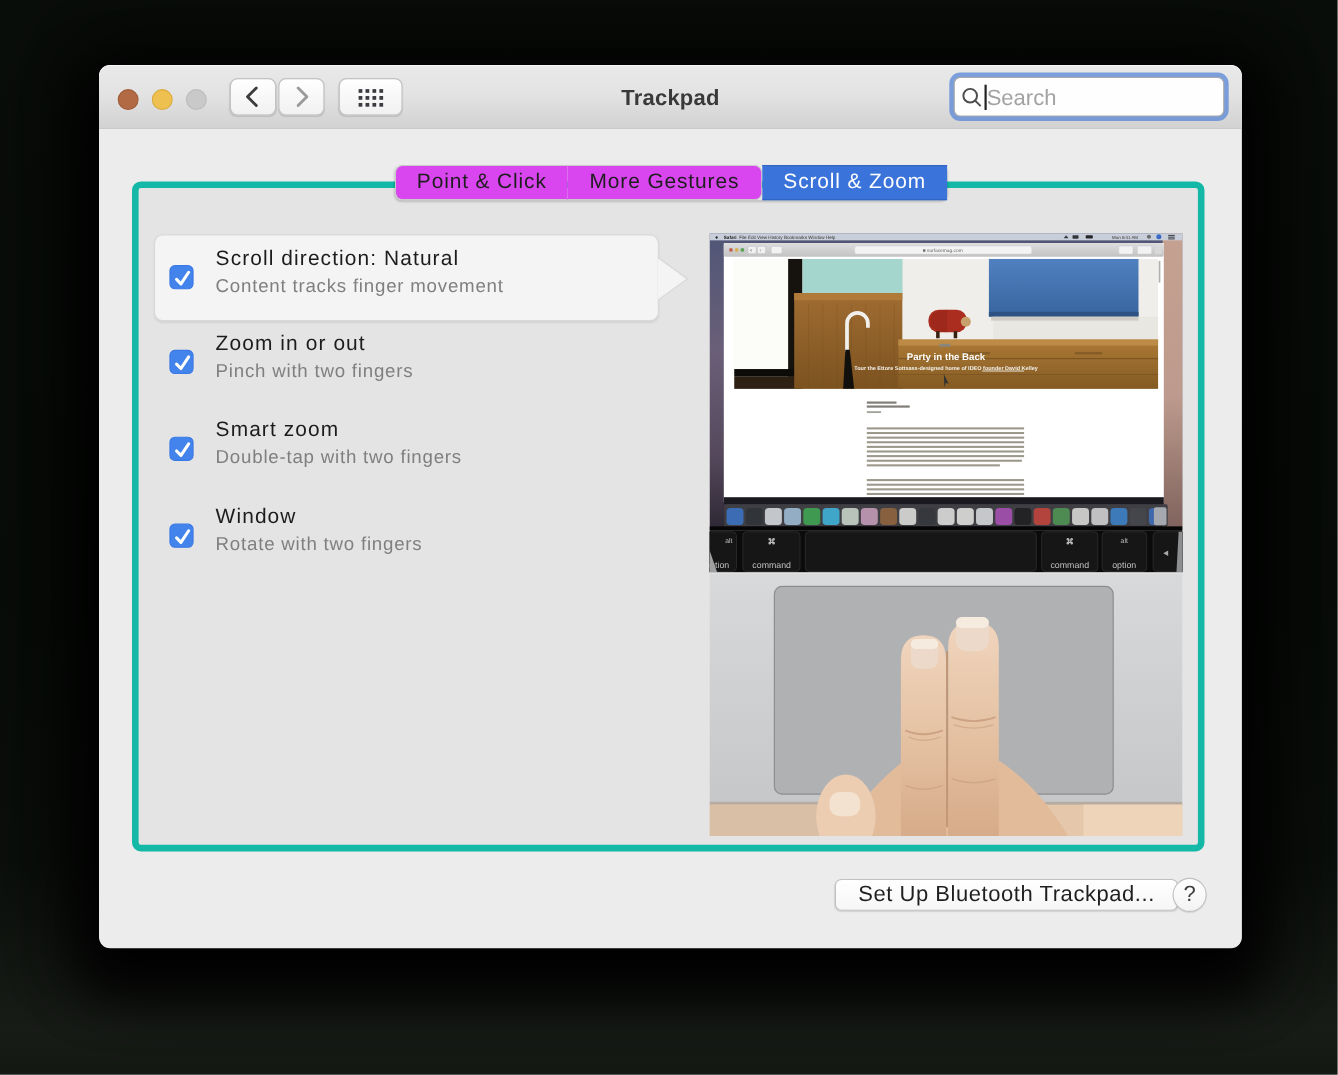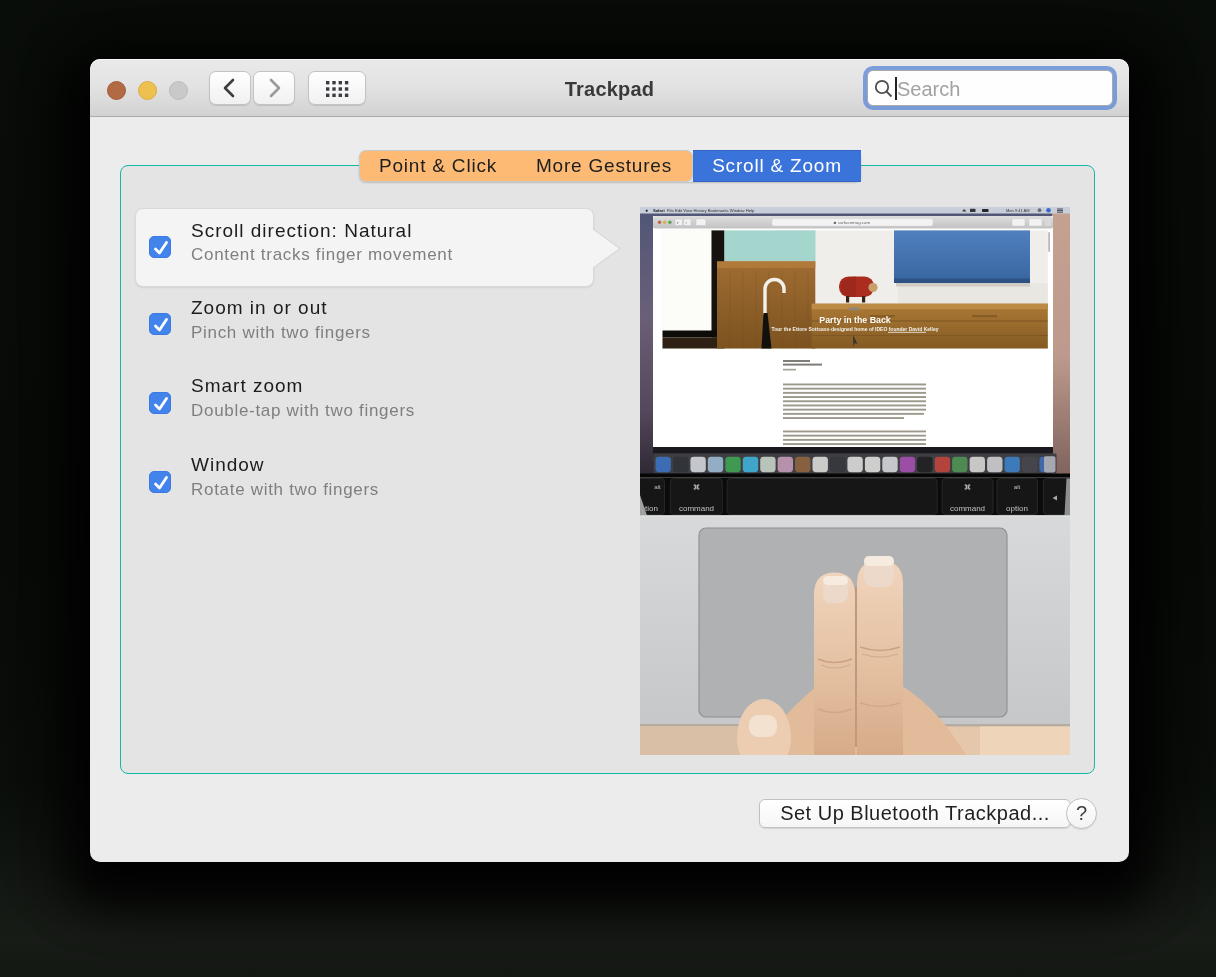--- a/index.html
+++ b/index.html
@@ -47,29 +47,29 @@
   }
   .search .ph { position:absolute; left:29px; top:7px; font-size:20px; color:#a2a2a2; }
   .search .caret { position:absolute; left:27px; top:6px; width:2px; height:23px; background:#222; }
   .content { position:absolute; left:0; top:0; width:100%; height:803px; }
   .tabs {
     position:absolute; left:269px; top:91px; width:502px; height:32px;
     display:flex; border-radius:7px; z-index:5;
     box-shadow:0 1px 2px rgba(0,0,0,0.18);
   }
   .tab {
-    height:32px; background:#fdba74; border-top:1px solid #c9c9c9; border-bottom:1px solid #c9c9c9;
+    height:32px; background:#d946ef; border-top:1px solid #c9c9c9; border-bottom:1px solid #c9c9c9;
     font-size:19px; letter-spacing:0.8px; color:#1e1e1e; text-align:center; line-height:30px;
   }
   .tab.first { border-left:1px solid #c9c9c9; border-radius:7px 0 0 7px; width:157px; }
   .tab.sel { background:#3a73d9; color:#fff; border-top:1px solid #3265c4; border-bottom:1px solid #3265c4; width:168px; }
   .tab.last { border-right:1px solid #c9c9c9; border-radius:0 7px 7px 0; width:177px; }
   .panel {
     position:absolute; left:30px; top:106px; width:975px; height:609px;
-    background:#e4e4e4; border:1px solid #14b8a6; border-radius:8px;padding-left:21px;
+    background:#e4e4e4; border:6px solid #14b8a6; border-radius:8px;padding-left:21px;
   }
   .bubble {
     position:absolute; left:14px; top:42px; width:459px; height:79px;
     background:#f4f4f4; border:1px solid #d9d9d9; border-radius:8px;
     box-shadow:0 1px 2px rgba(0,0,0,0.08);
   }
   .bubble .tip { position:absolute; left:457px; top:19px; }
   .cb {
     position:absolute; width:22px; height:22px; border-radius:5px;
     background:#4283ec;

